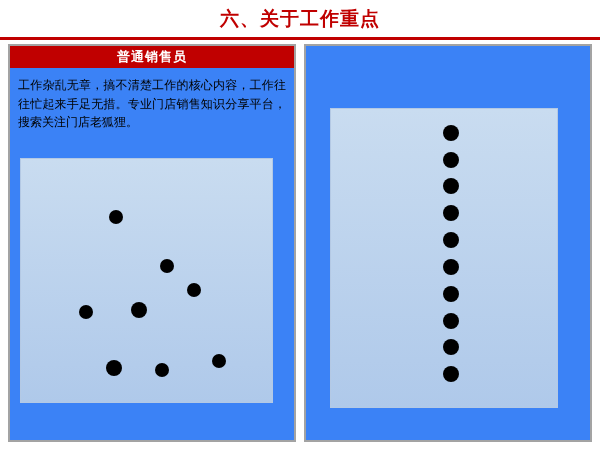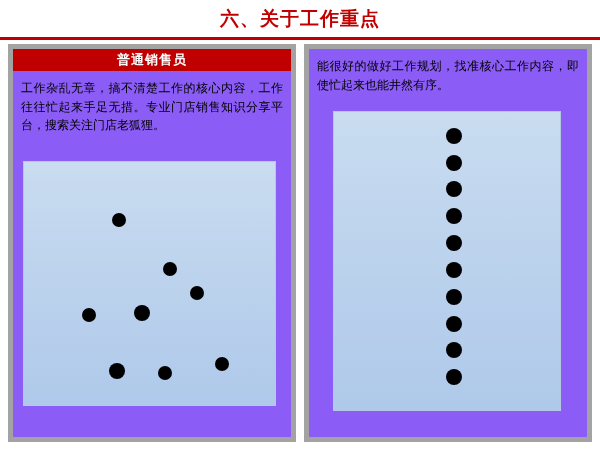--- a/index.html
+++ b/index.html
@@ -51,23 +51,23 @@
     left: 8px;
     top: 44px;
     width: 584px;
     height: 398px;
     display: flex;
     gap: 8px;
   }
   .col {
     position: relative;
     width: 288px;
-    border: 5px solid #a3a3a3;
+    border: 2px solid #a3a3a3;
     box-sizing: border-box;
-    background: #8b5cf6;
+    background: #3b82f6;
   }
   .col-header {
     height: 22px;
     background: #C00000;
     color: #ffffff;
     font-size: 13px;
     font-weight: bold;
     display: flex;
     align-items: center;
     justify-content: center;
@@ -135,21 +135,20 @@
             <span class="dot" style="left: 69%; top: 54%; width: 14px; height: 14px; background: rgb(0, 0, 0);"></span>
             <span class="dot" style="left: 37%; top: 86%; width: 16px; height: 16px; background: rgb(0, 0, 0);"></span>
             <span class="dot" style="left: 56%; top: 87%; width: 14px; height: 14px; background: rgb(0, 0, 0);"></span>
             <span class="dot" style="left: 79%; top: 83%; width: 14px; height: 14px; background: rgb(0, 0, 0);"></span>
           </div>
       </div>
     </div>
 
     <div class="col">
       <div class="col-body">
-        <div class="col-text">能很好的做好工作规划，找准核心工作内容，即使忙起来也能井然有序。</div>
         <div class="pic pic-right">
             <span class="dot" style="left: 53%; top: 8%; width: 16px; height: 16px; background: rgb(0, 0, 0);"></span>
             <span class="dot" style="left: 53%; top: 17%; width: 16px; height: 16px; background: rgb(0, 0, 0);"></span>
             <span class="dot" style="left: 53%; top: 26%; width: 16px; height: 16px; background: rgb(0, 0, 0);"></span>
             <span class="dot" style="left: 53%; top: 35%; width: 16px; height: 16px; background: rgb(0, 0, 0);"></span>
             <span class="dot" style="left: 53%; top: 44%; width: 16px; height: 16px; background: rgb(0, 0, 0);"></span>
             <span class="dot" style="left: 53%; top: 53%; width: 16px; height: 16px; background: rgb(0, 0, 0);"></span>
             <span class="dot" style="left: 53%; top: 62%; width: 16px; height: 16px; background: rgb(0, 0, 0);"></span>
             <span class="dot" style="left: 53%; top: 71%; width: 16px; height: 16px; background: rgb(0, 0, 0);"></span>
             <span class="dot" style="left: 53%; top: 80%; width: 16px; height: 16px; background: rgb(0, 0, 0);"></span>

